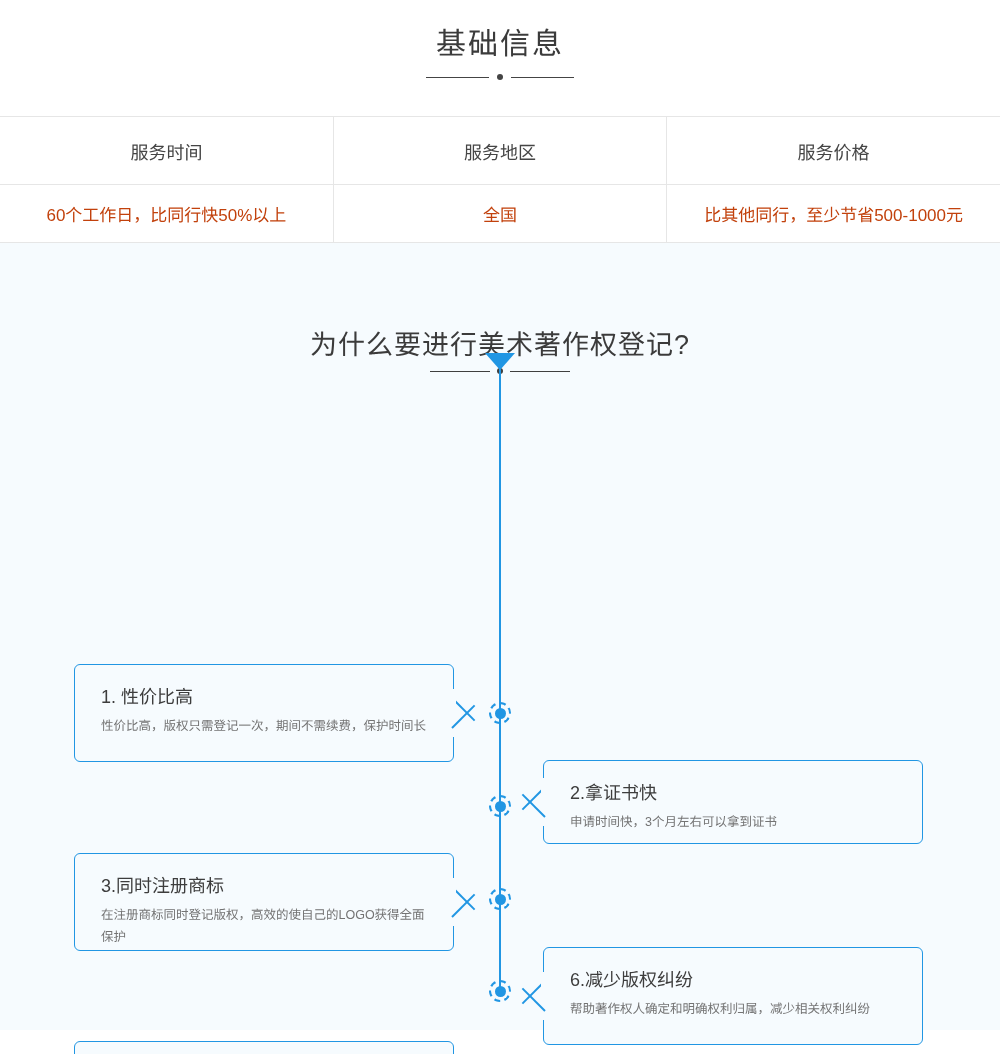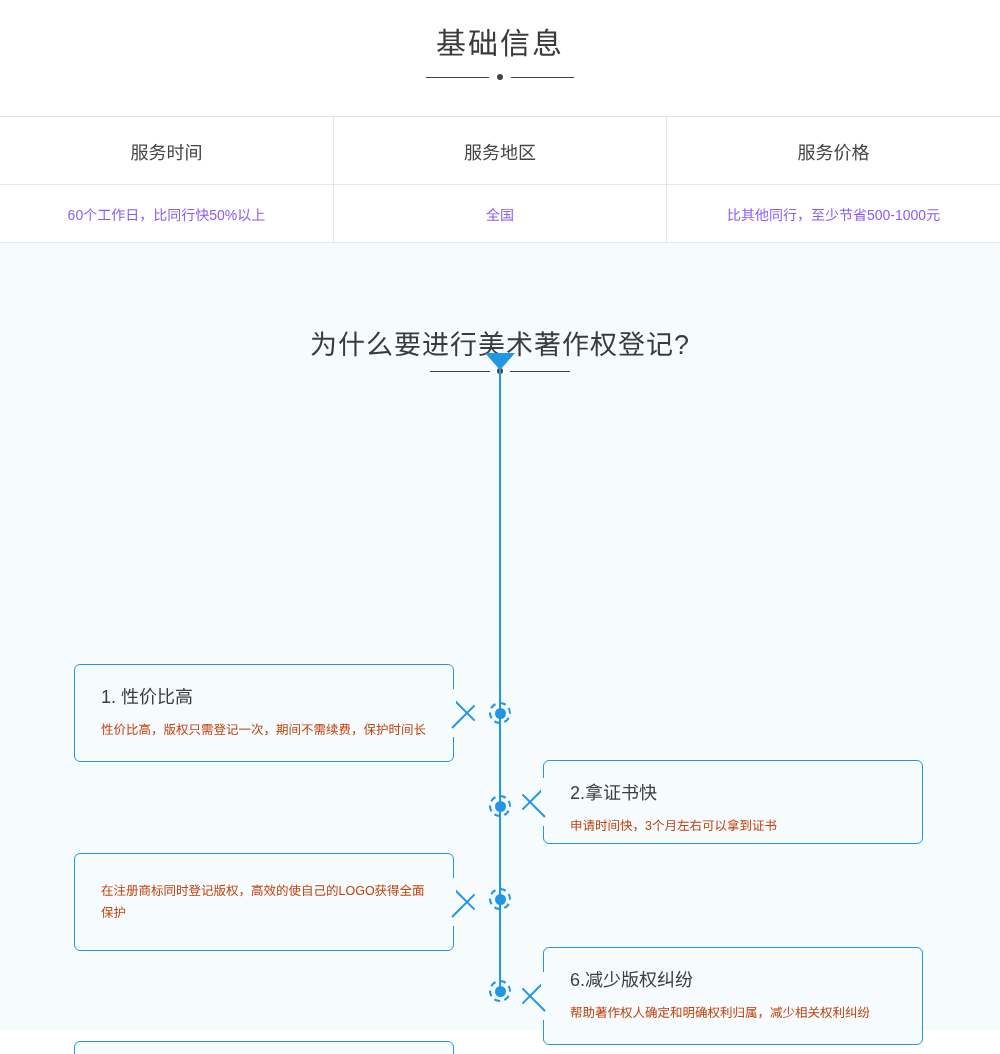--- a/index.html
+++ b/index.html
@@ -75,22 +75,22 @@
   .info-table td:first-child { border-left: none; }
   .info-table th:last-child,
   .info-table td:last-child { border-right: none; }
   .info-table th {
     height: 68px;
     font-size: 18px;
     color: #454545;
   }
   .info-table td {
     height: 58px;
-    font-size: 14px;
-    color: #8b5cf6;
+    font-size: 17px;
+    color: #c2410c;
   }
 
   
   .why-section {
     width: 1000px;
     height: 787px;
     background: #f6fbfe;
     position: relative;
     padding-top: 38px;
   }
@@ -190,24 +190,23 @@
   .card-title {
     font-size: 18px;
     color: #3d3d3d;
     line-height: 28px;
     font-weight: 400;
     display: block;
     margin-bottom: 4px;
   }
   .card-desc {
     font-size: 12.5px;
-    color: #c2410c;
+    color: #737373;
     line-height: 22px;
     display: block;
-    margin-top: 8px;
   }
 
   
   .card.left::before,
   .card.left::after {
     content: "";
     position: absolute;
     right: -31px;
     width: 32px;
     height: 2px;
@@ -335,20 +334,21 @@
     </div>
 
     <div class="card right" style="left:543px; top:517px; width:380px; height:84px;">
       <span class="beak-mask"></span>
       <span class="card-title">2.拿证书快</span>
       <span class="card-desc">申请时间快，3个月左右可以拿到证书</span>
     </div>
 
     <div class="card left" style="left:74px; top:610px; width:380px; height:98px;">
       <span class="beak-mask"></span>
+      <span class="card-title">3.同时注册商标</span>
       <span class="card-desc">在注册商标同时登记版权，高效的使自己的LOGO获得全面保护</span>
     </div>
 
     <div class="card right" style="left:543px; top:704px; width:380px; height:98px;">
       <span class="beak-mask"></span>
       <span class="card-title">6.减少版权纠纷</span>
       <span class="card-desc">帮助著作权人确定和明确权利归属，减少相关权利纠纷</span>
     </div>
 
     <div class="card left" style="left:74px; top:798px; width:380px; height:90px;">

